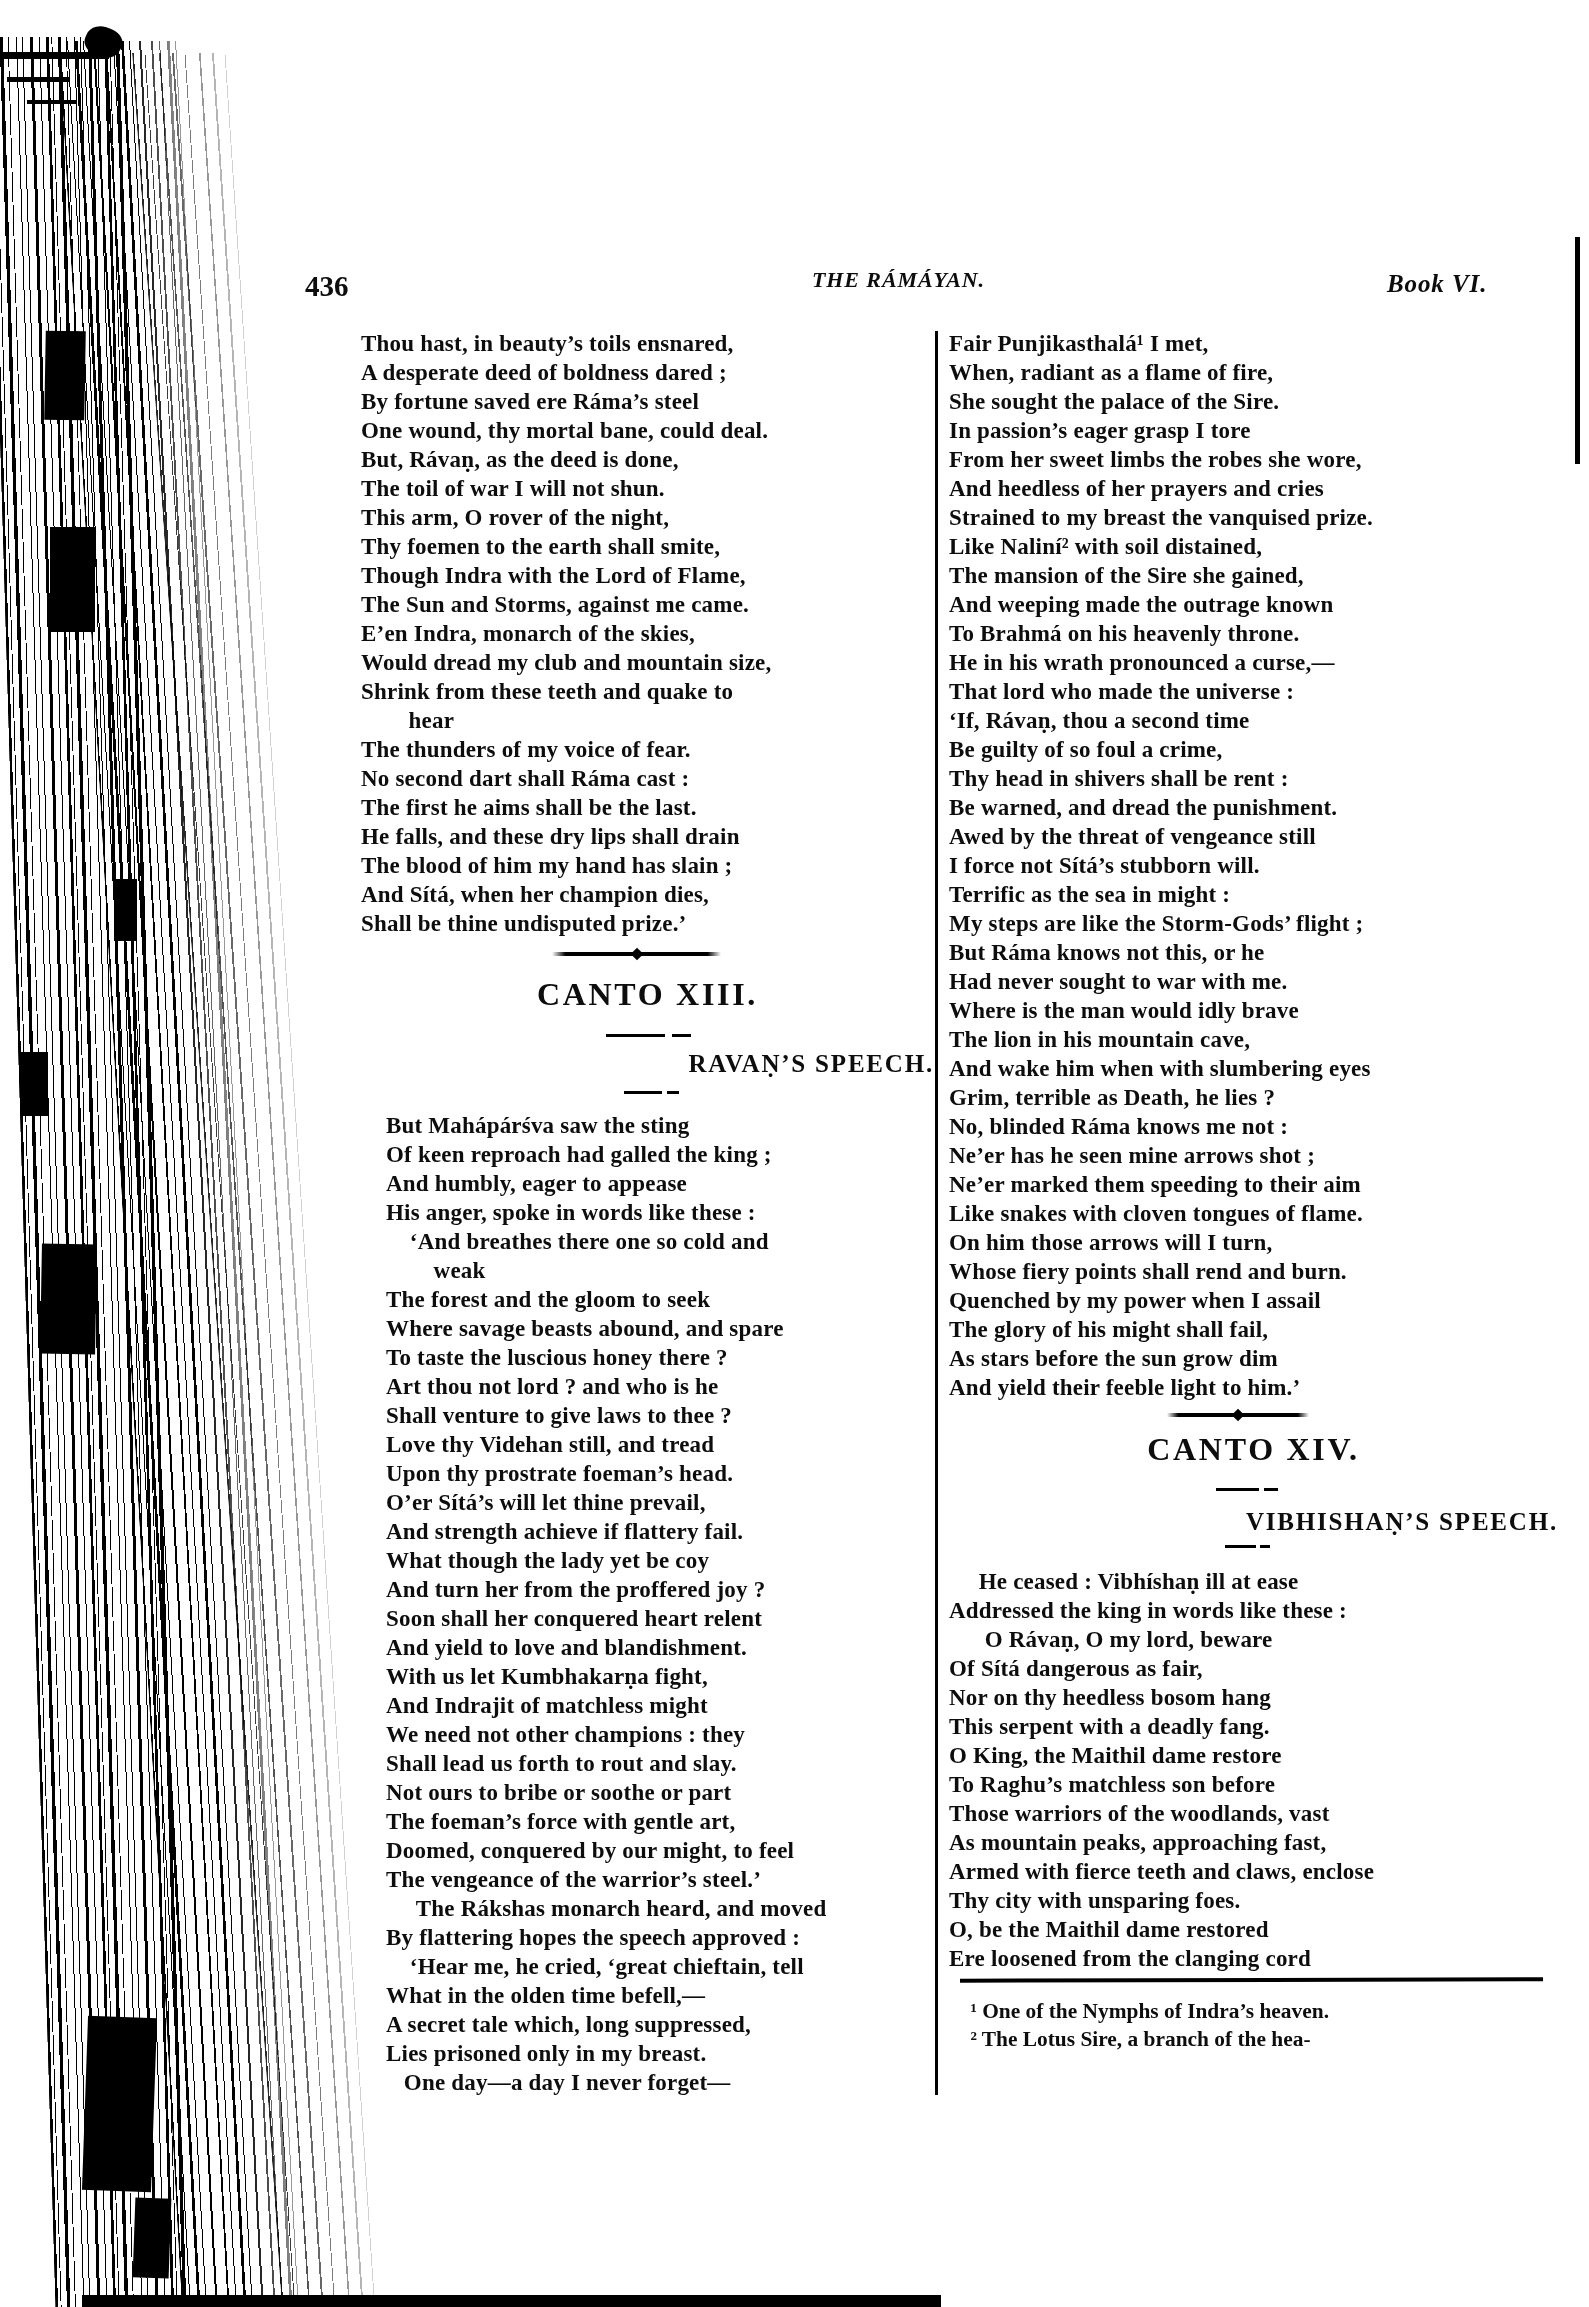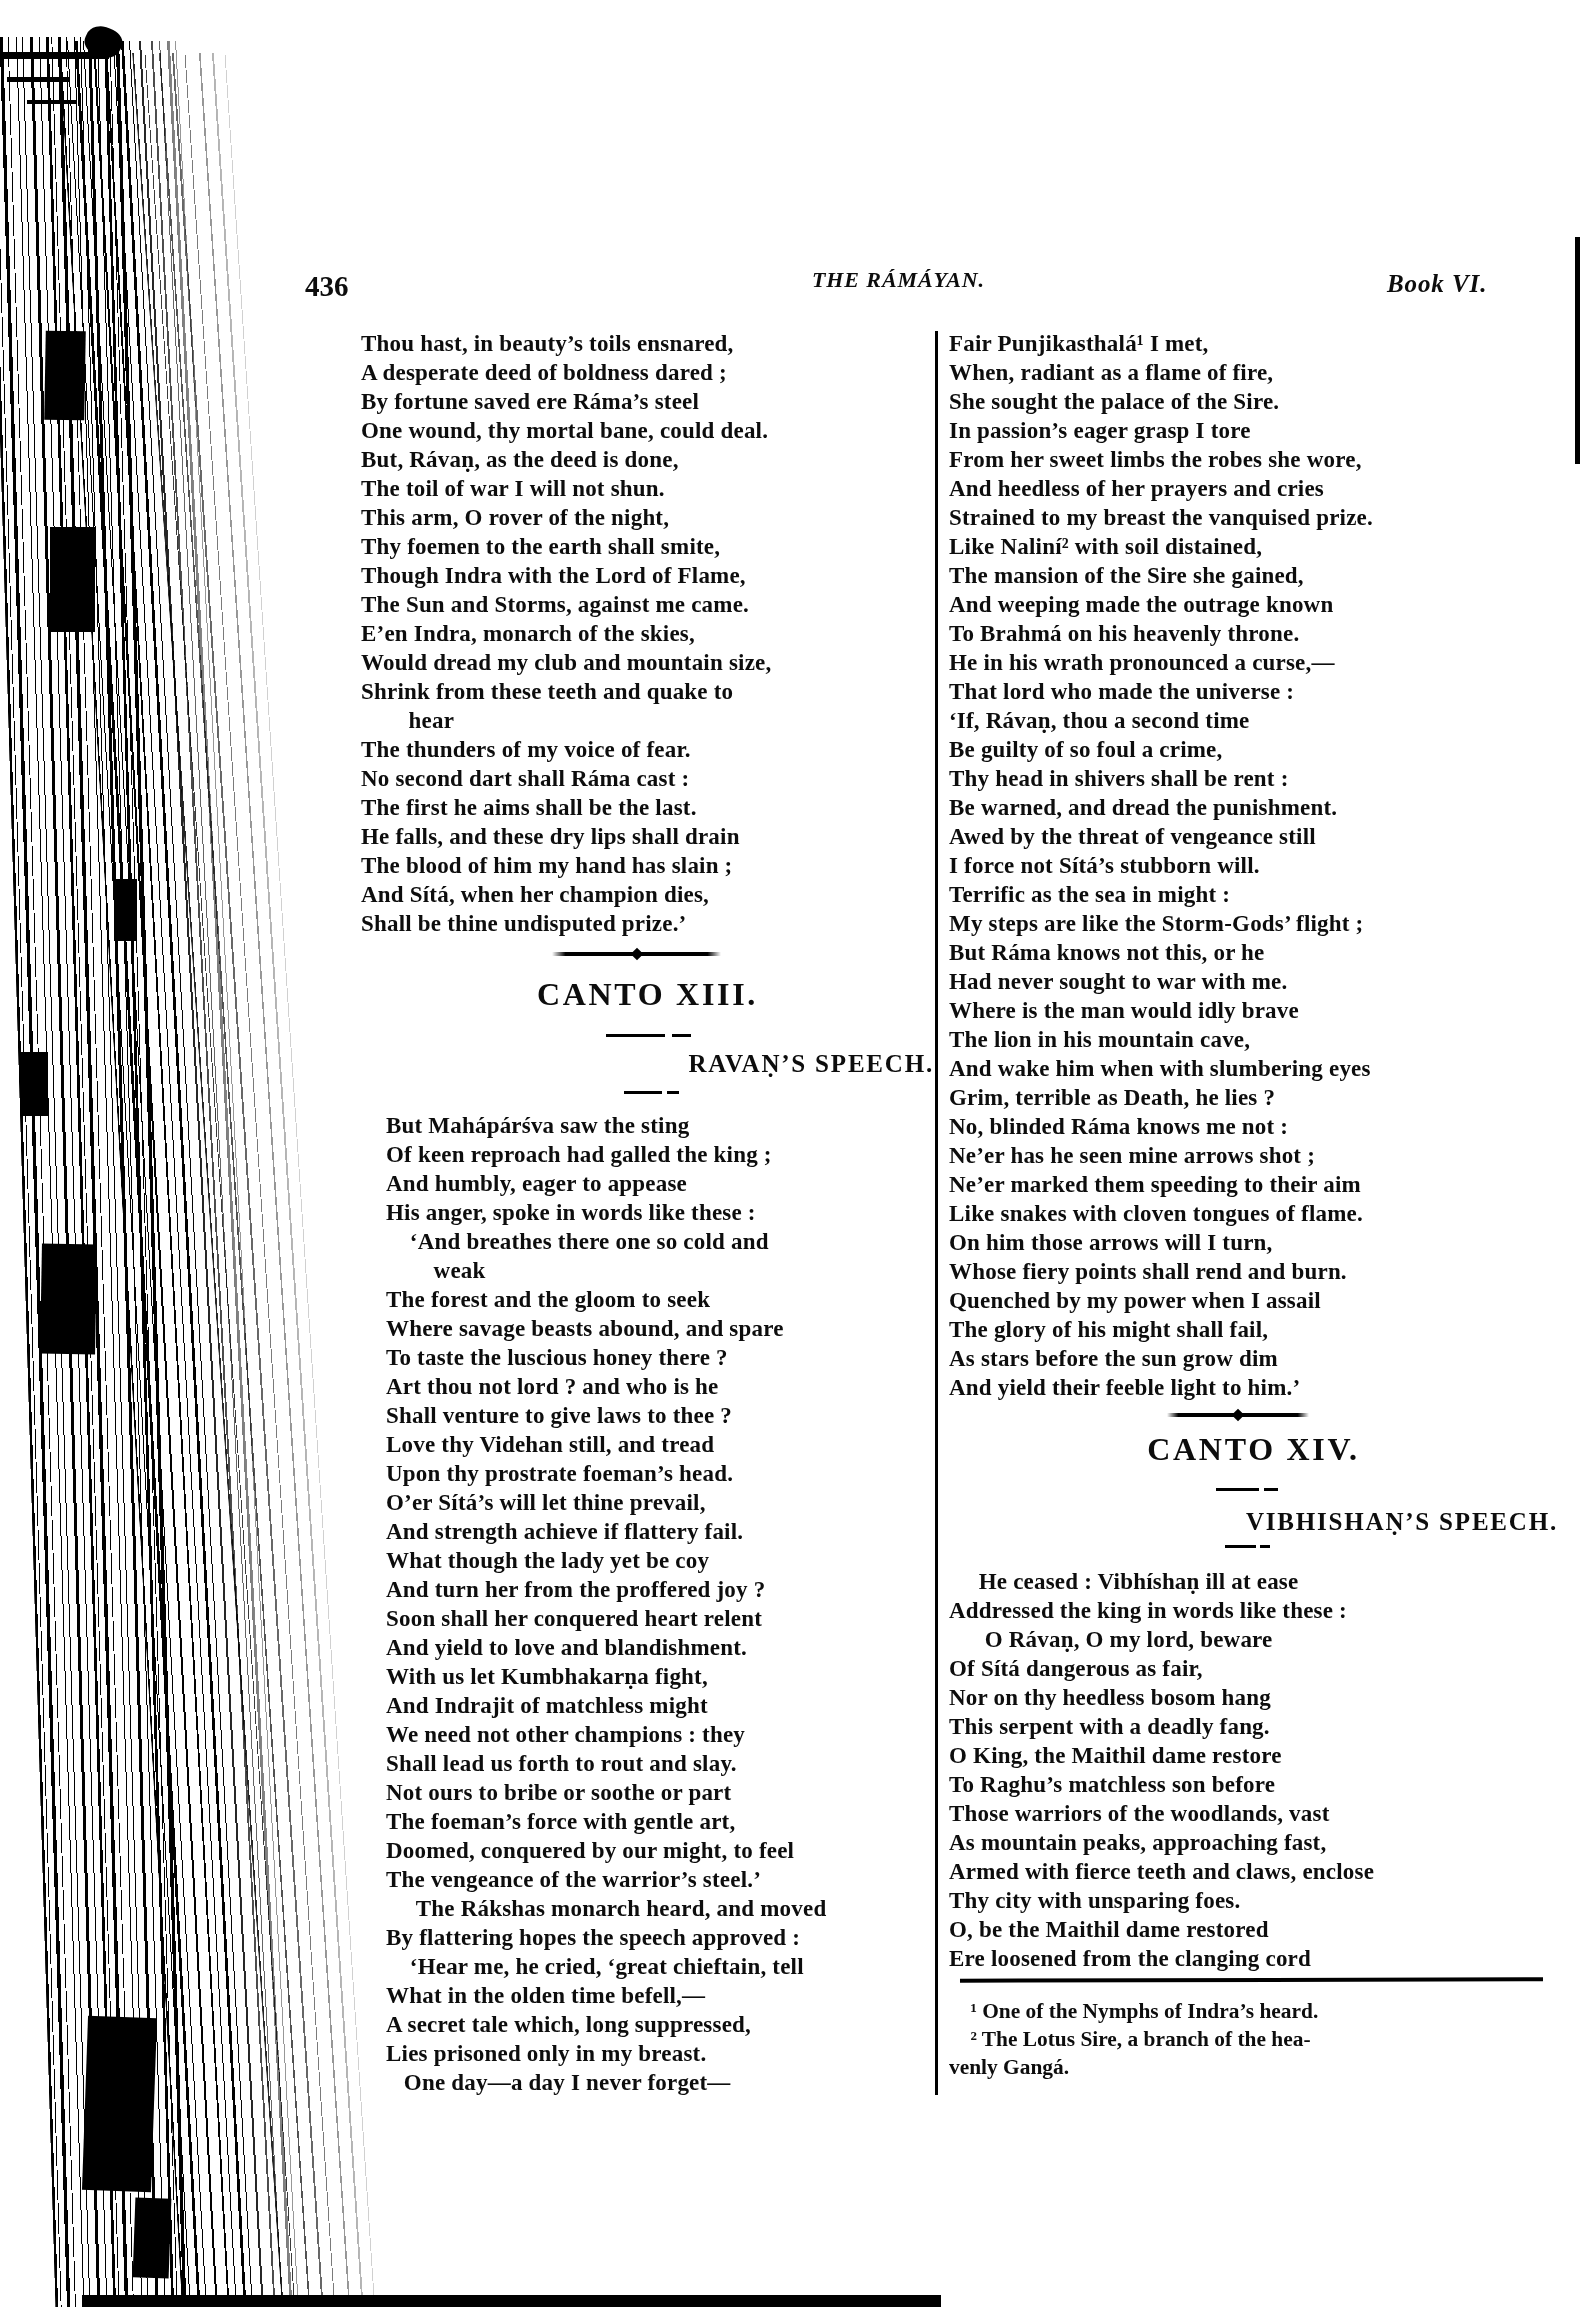--- a/index.html
+++ b/index.html
@@ -129,17 +129,17 @@
 
   <section class="col right">
     <div class="verse v1"><div class="line">Fair Punjikasthalá¹ I met,</div><div class="line">When, radiant as a flame of fire,</div><div class="line">She sought the palace of the Sire.</div><div class="line">In passion’s eager grasp I tore</div><div class="line">From her sweet limbs the robes she wore,</div><div class="line">And heedless of her prayers and cries</div><div class="line">Strained to my breast the vanquised prize.</div><div class="line">Like Naliní² with soil distained,</div><div class="line">The mansion of the Sire she gained,</div><div class="line">And weeping made the outrage known</div><div class="line">To Brahmá on his heavenly throne.</div><div class="line">He in his wrath pronounced a curse,—</div><div class="line">That lord who made the universe :</div><div class="line">‘If, Rávaṇ, thou a second time</div><div class="line">Be guilty of so foul a crime,</div><div class="line">Thy head in shivers shall be rent :</div><div class="line">Be warned, and dread the punishment.</div><div class="line">Awed by the threat of vengeance still</div><div class="line">I force not Sítá’s stubborn will.</div><div class="line">Terrific as the sea in might :</div><div class="line">My steps are like the Storm-Gods’ flight ;</div><div class="line">But Ráma knows not this, or he</div><div class="line">Had never sought to war with me.</div><div class="line">Where is the man would idly brave</div><div class="line">The lion in his mountain cave,</div><div class="line">And wake him when with slumbering eyes</div><div class="line">Grim, terrible as Death, he lies ?</div><div class="line">No, blinded Ráma knows me not :</div><div class="line">Ne’er has he seen mine arrows shot ;</div><div class="line">Ne’er marked them speeding to their aim</div><div class="line">Like snakes with cloven tongues of flame.</div><div class="line">On him those arrows will I turn,</div><div class="line">Whose fiery points shall rend and burn.</div><div class="line">Quenched by my power when I assail</div><div class="line">The glory of his might shall fail,</div><div class="line">As stars before the sun grow dim</div><div class="line">And yield their feeble light to him.’</div></div>
     <div class="rule orn r1"></div>
     <h2 class="canto">CANTO XIV.</h2>
     <div class="rule short r2"></div>
     <h3 class="speech">VIBHISHAṆ’S SPEECH.</h3>
     <div class="rule short r3"></div>
     <div class="verse v2"><div class="line">     He ceased : Vibhíshaṇ ill at ease</div><div class="line">Addressed the king in words like these :</div><div class="line">      O Rávaṇ, O my lord, beware</div><div class="line">Of Sítá dangerous as fair,</div><div class="line">Nor on thy heedless bosom hang</div><div class="line">This serpent with a deadly fang.</div><div class="line">O King, the Maithil dame restore</div><div class="line">To Raghu’s matchless son before</div><div class="line">Those warriors of the woodlands, vast</div><div class="line">As mountain peaks, approaching fast,</div><div class="line">Armed with fierce teeth and claws, enclose</div><div class="line">Thy city with unsparing foes.</div><div class="line">O, be the Maithil dame restored</div><div class="line">Ere loosened from the clanging cord</div></div>
     <div class="fnrule"></div>
-    <div class="footnotes"><div class="line">    ¹ One of the Nymphs of Indra’s heard.</div><div class="line">    ² The Lotus Sire, a branch of the hea-</div><div class="line">venly Gangá.</div></div>
+    <div class="footnotes"><div class="line">    ¹ One of the Nymphs of Indra’s heaven.</div><div class="line">    ² The Lotus Sire, a branch of the hea-</div></div>
   </section>
 
 </div>
 
 
 </body></html>

